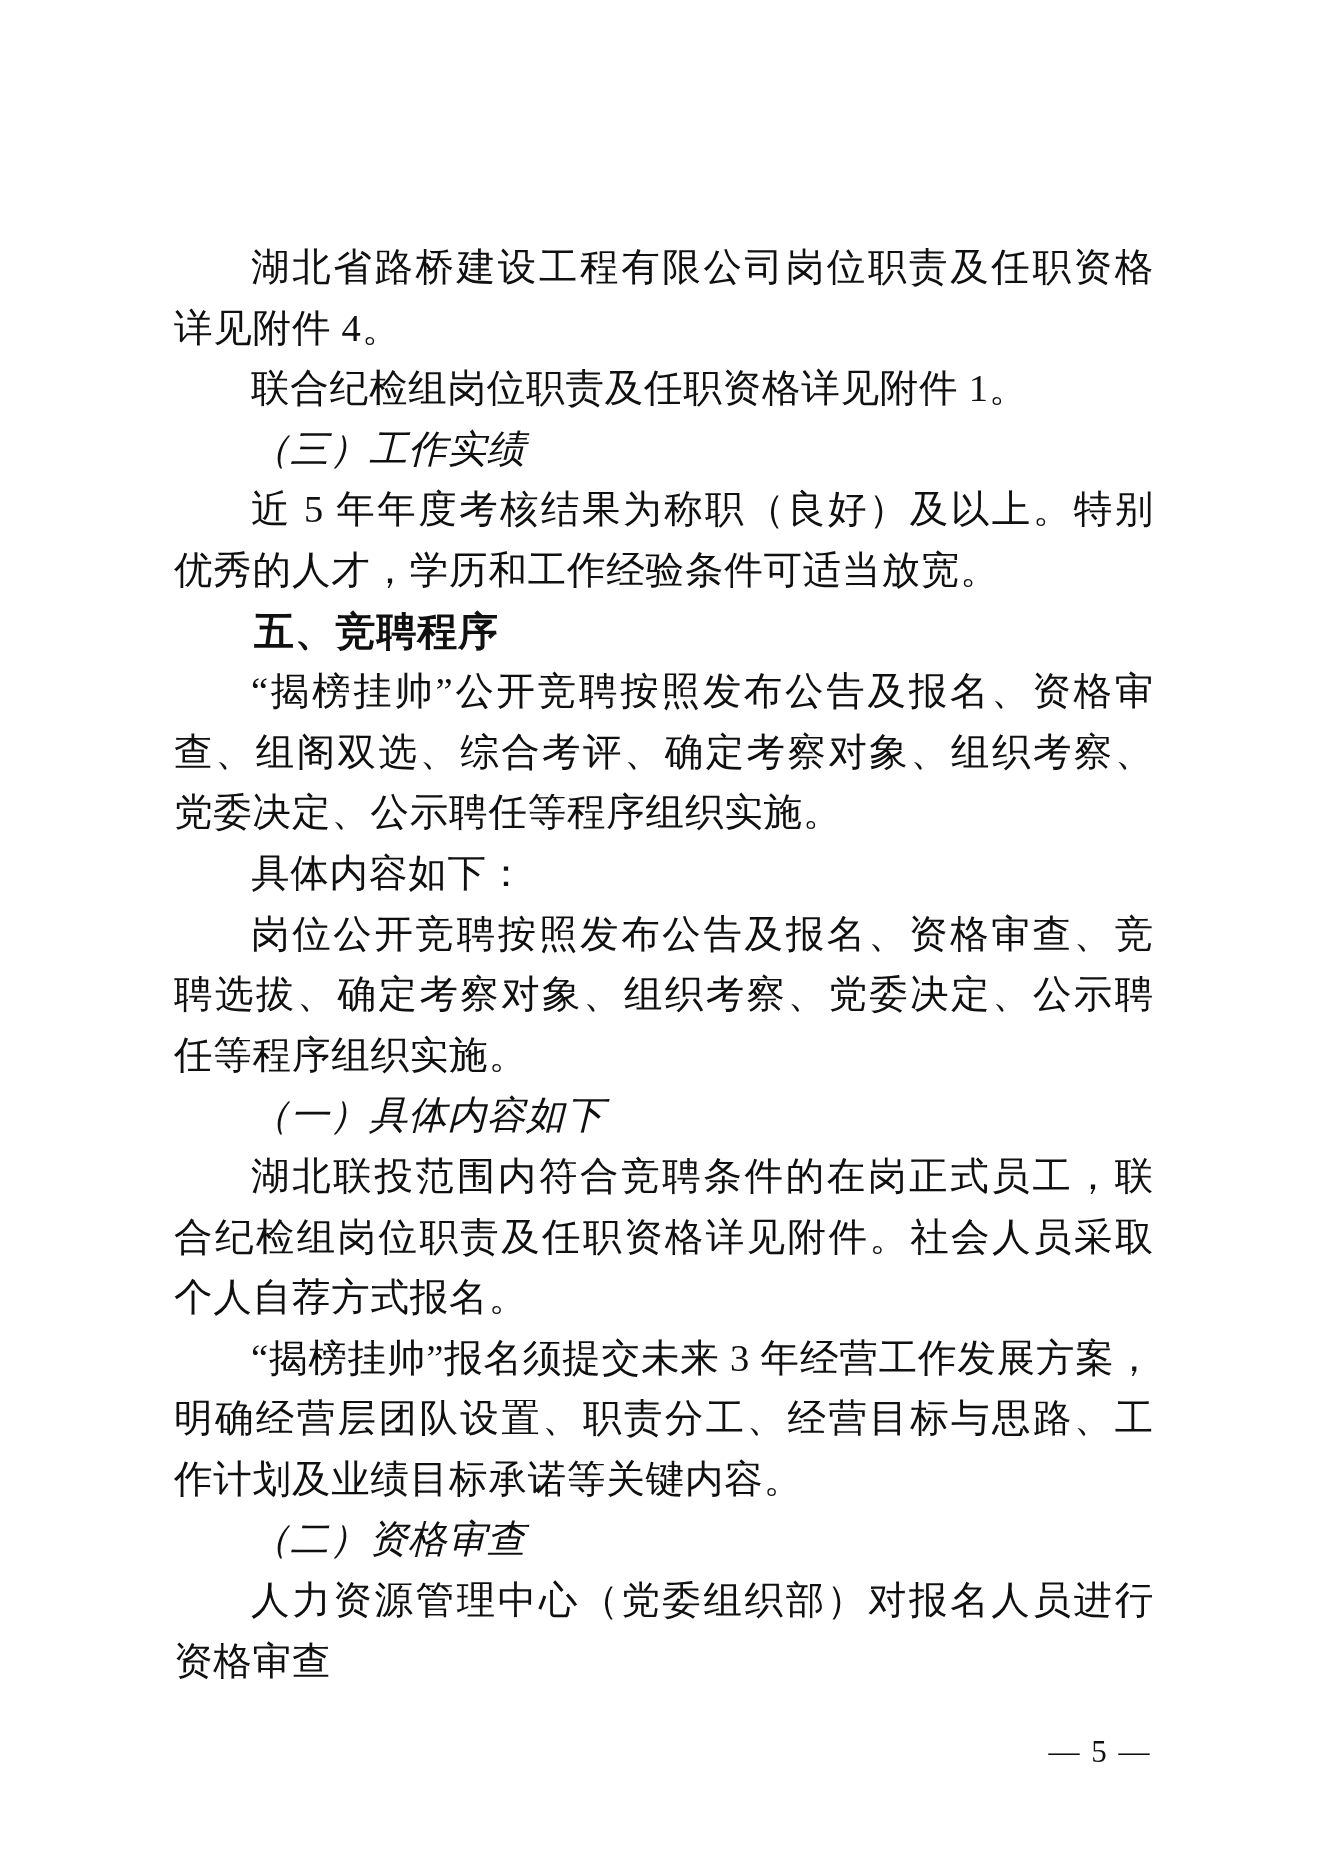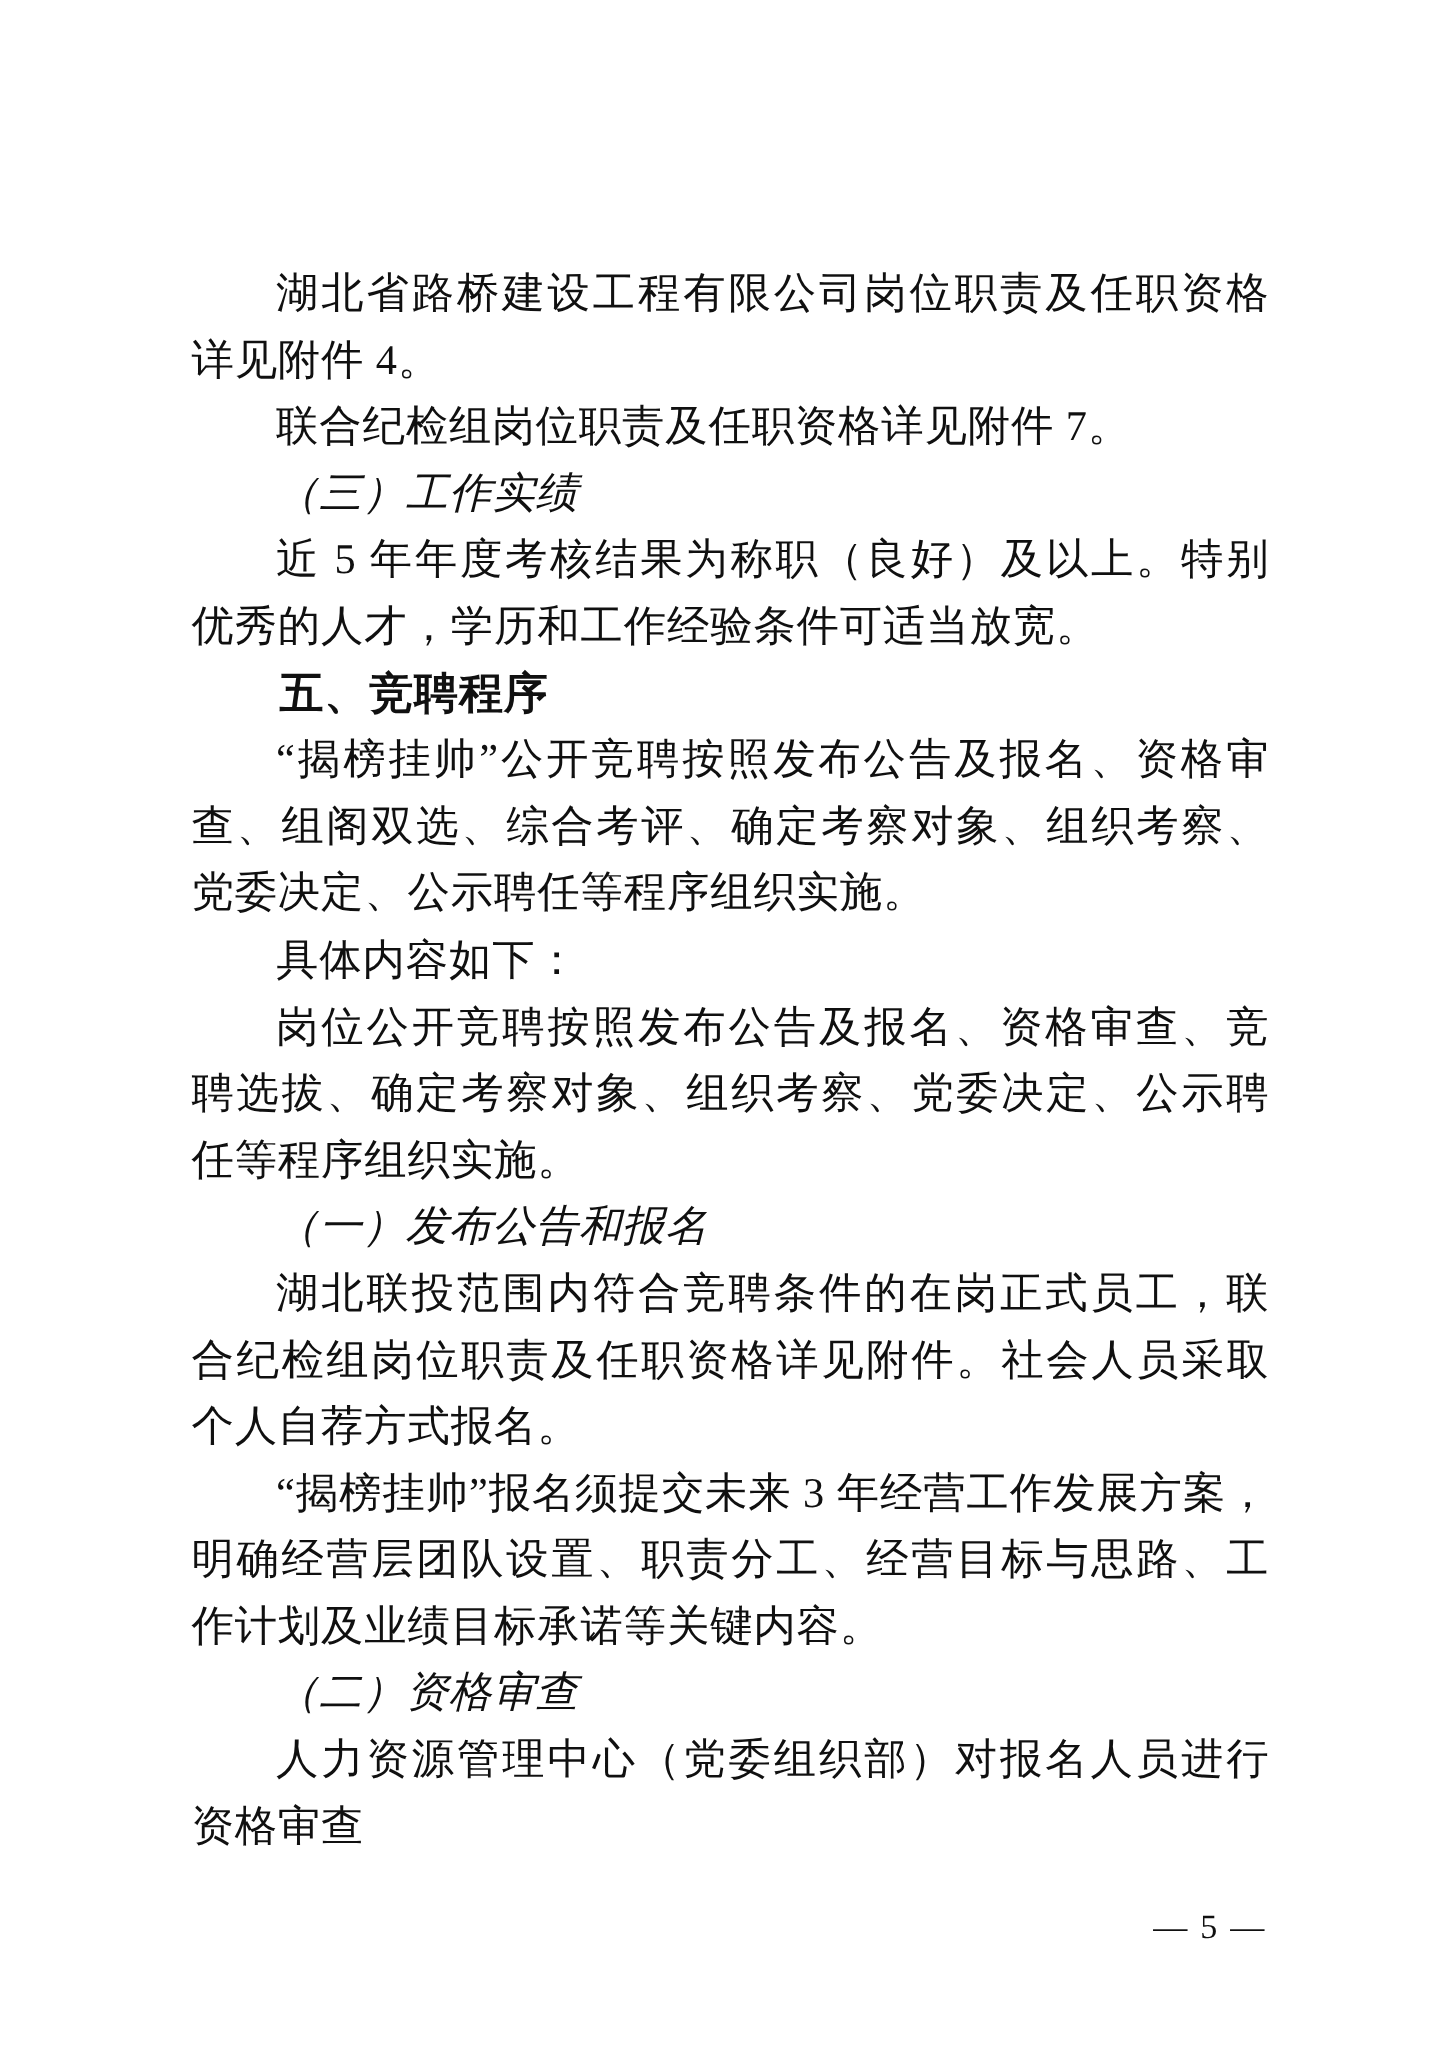--- a/index.html
+++ b/index.html
@@ -61,27 +61,27 @@
     color: #101010;
     white-space: nowrap;
   }
 </style>
 </head>
 <body>
 
 <div class="page">
   <div class="content">
       <p class="para">湖北省路桥建设工程有限公司岗位职责及任职资格详见附件 4。</p>
-      <p class="para">联合纪检组岗位职责及任职资格详见附件 7。</p>
+      <p class="para">联合纪检组岗位职责及任职资格详见附件 1。</p>
       <p class="h-kaiti">（三）工作实绩</p>
       <p class="para">近 5 年年度考核结果为称职（良好）及以上。特别优秀的人才，学历和工作经验条件可适当放宽。</p>
       <p class="h-hei">五、竞聘程序</p>
       <p class="para">“揭榜挂帅”公开竞聘按照发布公告及报名、资格审查、组阁双选、综合考评、确定考察对象、组织考察、党委决定、公示聘任等程序组织实施。</p>
       <p class="para">具体内容如下：</p>
       <p class="para">岗位公开竞聘按照发布公告及报名、资格审查、竞聘选拔、确定考察对象、组织考察、党委决定、公示聘任等程序组织实施。</p>
-      <p class="h-kaiti">（一）发布公告和报名</p>
+      <p class="h-kaiti">（一）具体内容如下</p>
       <p class="para">湖北联投范围内符合竞聘条件的在岗正式员工，联合纪检组岗位职责及任职资格详见附件。社会人员采取个人自荐方式报名。</p>
       <p class="para">“揭榜挂帅”报名须提交未来 3 年经营工作发展方案，明确经营层团队设置、职责分工、经营目标与思路、工作计划及业绩目标承诺等关键内容。</p>
       <p class="h-kaiti">（二）资格审查</p>
       <p class="para">人力资源管理中心（党委组织部）对报名人员进行资格审查</p>
     </div>
   <div class="page-number">— 5 —</div>
 </div>
 
 </body></html>

